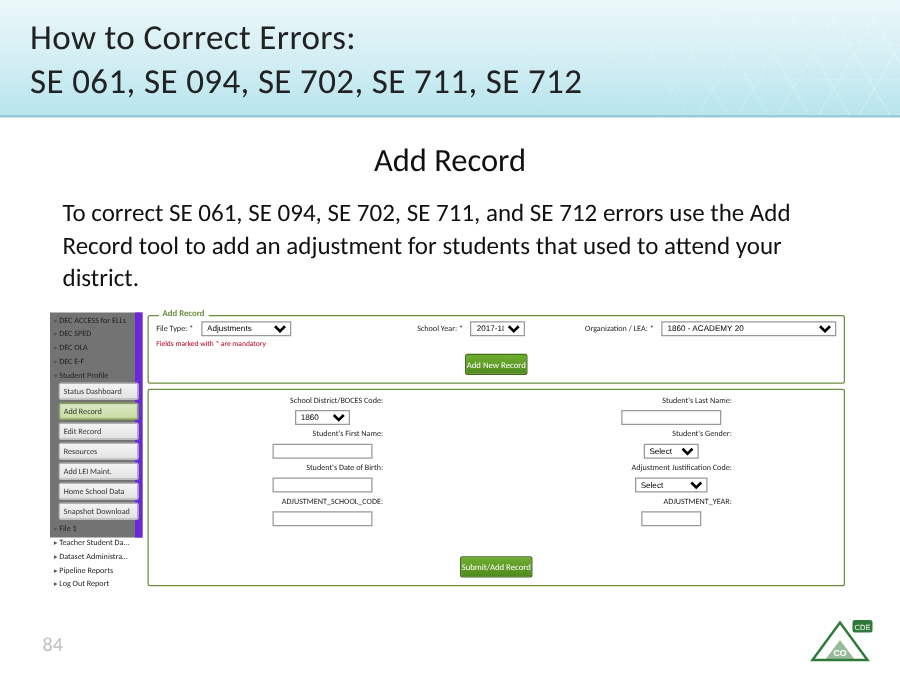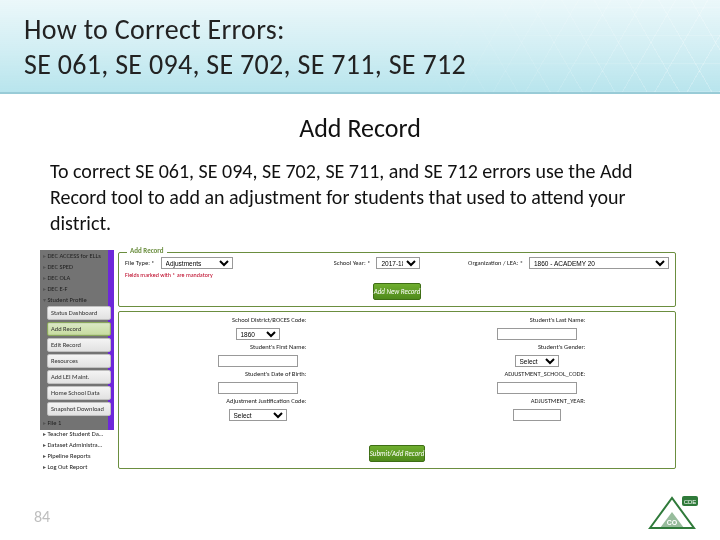--- a/index.html
+++ b/index.html
@@ -94,21 +94,21 @@
   .sel { width: 72px; }
   .sel.wide { width: 140px; }
   .sel.small { width: 44px; }
   .sel.med { width: 58px; }
   .inp { width: 80px; }
   .hint { font-size: 6px; color:#b02; margin-top:-2px; margin-bottom:4px; }
   .btn-green {
     display:inline-block; padding: 3px 0;
     font-size: 7px; color:#fff;
     background: linear-gradient(#6fae2f,#4f8a1c);
-    border: 1px solid #3e6e15; border-radius: 2px; font-style: italic;
+    border: 1px solid #3e6e15; border-radius: 2px;
   }
   .btn-row { text-align:center; margin-top:2px; }
   .grid2 {
     display:grid; grid-template-columns: 1fr 1fr; gap: 3px 14px;
   }
   .pair { display:flex; align-items:center; gap:4px;flex-direction:column; }
   .pair .lbl { min-width: 98px; text-align:right; }
   .page-num {
     position:absolute;
     left: 34px; bottom: 14px;
@@ -210,26 +210,26 @@
           </div>
           <div class="pair">
             <span class="lbl">Student's Gender:</span>
             <select class="sel small"><option>Select</option></select>
           </div>
           <div class="pair">
             <span class="lbl">Student's Date of Birth:</span>
             <input class="inp" value="" style="">
           </div>
           <div class="pair">
-            <span class="lbl">ADJUSTMENT_SCHOOL_CODE:</span>
-            <input class="inp" value="" style="">
-          </div>
-          <div class="pair">
             <span class="lbl">Adjustment Justification Code:</span>
             <select class="sel med"><option>Select</option></select>
+          </div>
+          <div class="pair">
+            <span class="lbl">ADJUSTMENT_SCHOOL_CODE:</span>
+            <input class="inp" value="" style="">
           </div>
           <div class="pair">
             <span class="lbl">ADJUSTMENT_YEAR:</span>
             <input class="inp" style="width: 48px;" value="">
           </div>
           <div></div>
         </div>
         <div class="btn-row" style="margin-top:21px">
           <span class="btn-green">Submit/Add Record</span>
         </div>

